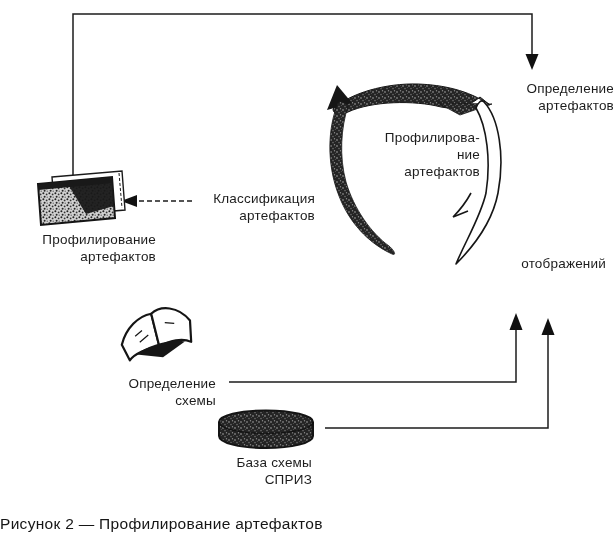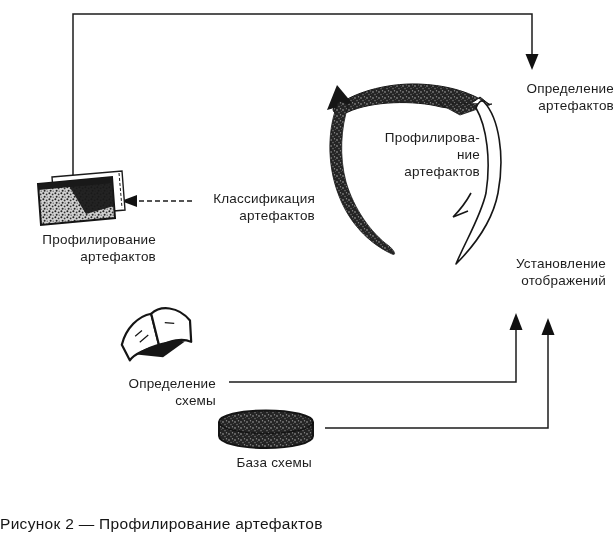--- a/index.html
+++ b/index.html
@@ -106,38 +106,38 @@
     <span class="ln">артефактов</span>
   </div>
 
   <div class="lbl" style="left:360px;top:129px;width:120px">
     <span class="ln">Профилирова-</span>
     <span class="ln">ние</span>
     <span class="ln">артефактов</span>
   </div>
 
   <div class="lbl" style="left:486px;top:255px;width:120px">
-    <span class="ln">Установление</span>
     <span class="ln">отображений</span>
   </div>
 
   <div class="lbl" style="left:195px;top:190px;width:120px">
     <span class="ln">Классификация</span>
     <span class="ln">артефактов</span>
   </div>
 
   <div class="lbl" style="left:16px;top:231px;width:140px">
     <span class="ln">Профилирование</span>
     <span class="ln">артефактов</span>
   </div>
 
   <div class="lbl" style="left:96px;top:375px;width:120px">
     <span class="ln">Определение</span>
     <span class="ln">схемы</span>
   </div>
 
   <div class="lbl" style="left:192px;top:454px;width:120px">
     <span class="ln">База схемы</span>
+    <span class="ln">СПРИЗ</span>
   </div>
 
   <div class="caption">Рисунок 2 — Профилирование артефактов</div>
 
 </div>
 
 </body></html>

